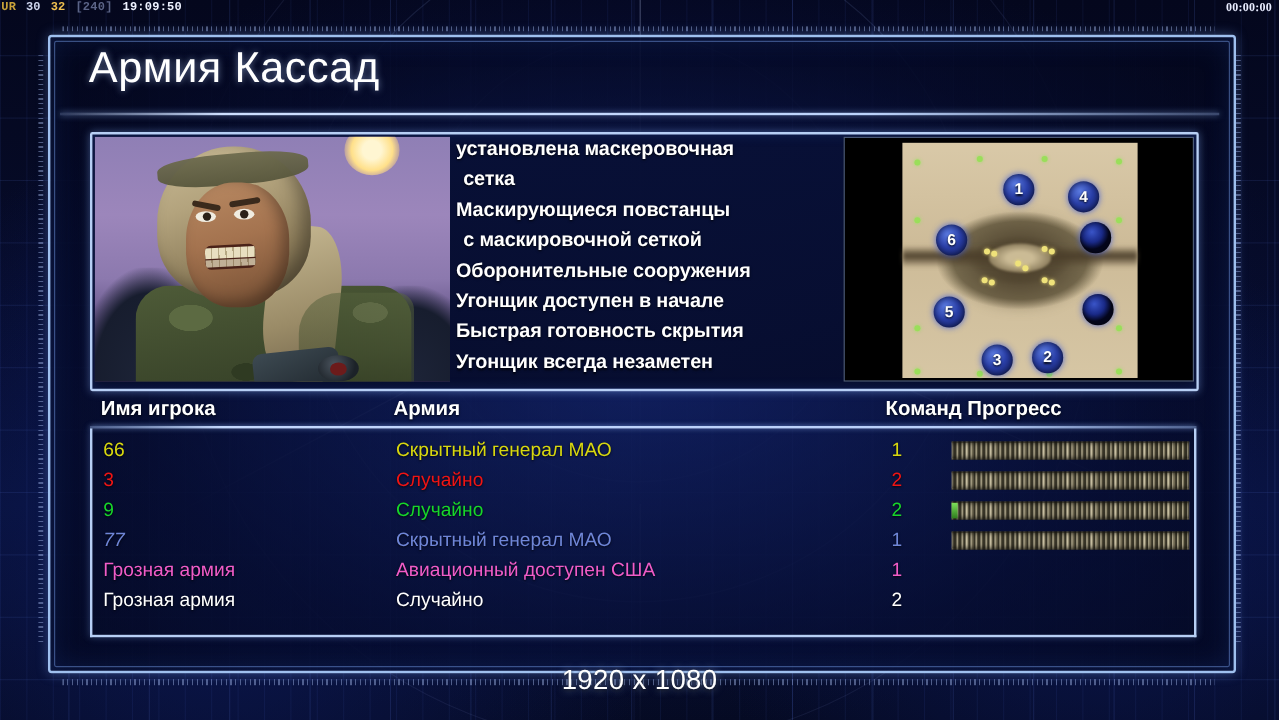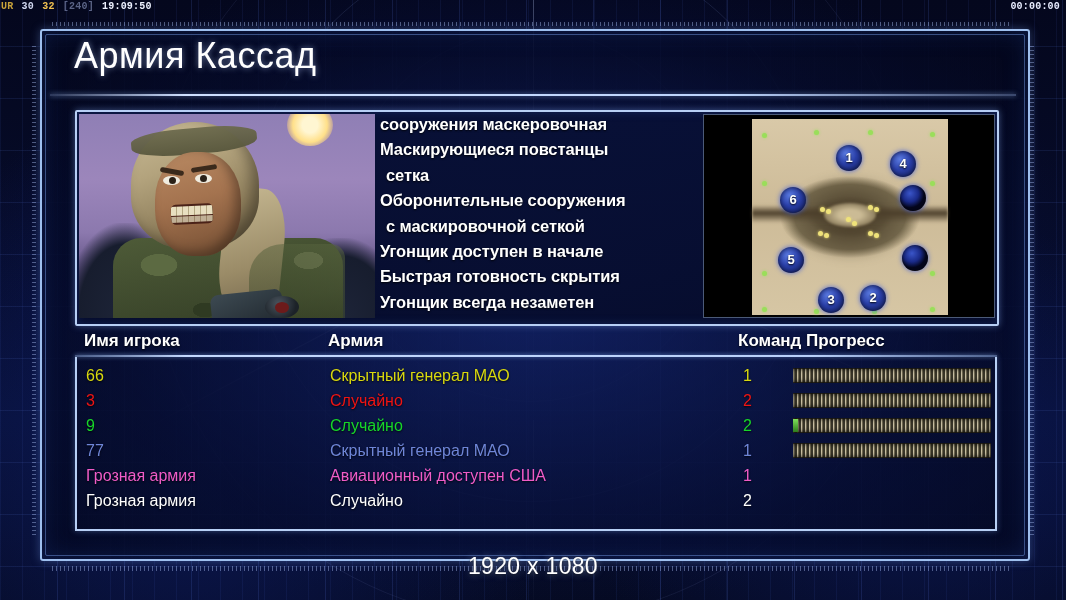--- a/index.html
+++ b/index.html
@@ -64,21 +64,21 @@
     letter-spacing:.2px;
   }
   #osd .seg{padding:0 1px;}
   .c-ur{color:#c8a23a;}
   .c-n1{color:#cfd6ee;}
   .c-n2{color:#f0c050;}
   .c-dim{color:#5b6487;}
   .c-time{color:#eef2ff;}
   #osd-right{
     position:absolute;right:6px;top:0;line-height:13px;
-    font-family:Liberation Mono, monospace;
+    font-family:Liberation Serif, serif;
     font-size:10px;font-weight:bold;color:#e8ecff;
   }
 
   
   .ruler{
     position:absolute;
     background-image:repeating-linear-gradient(90deg, rgba(170,190,240,.55) 0 1px, rgba(0,0,0,0) 1px 4px);
     opacity:.8;
   }
   .ruler.vert{
@@ -383,25 +383,25 @@
           <div class="pt-teeth"></div>
           <div class="pt-teeth b"></div>
         </div>
         <div class="pt-arm"></div>
         <div class="pt-gun"></div>
         <div class="pt-gun2"></div>
         <div class="pt-gun3"></div>
       </div>
 
       <div id="desc">
-          <div class="line">сооружения маскеровочная</div>
+          <div class="line">установлена маскеровочная</div>
+          <div class="line ind">сетка</div>
           <div class="line">Маскирующиеся повстанцы</div>
-          <div class="line ind">сетка</div>
+          <div class="line ind">с маскировочной сеткой</div>
           <div class="line">Оборонительные сооружения</div>
-          <div class="line ind">с маскировочной сеткой</div>
           <div class="line">Угонщик доступен в начале</div>
           <div class="line">Быстрая готовность скрытия</div>
           <div class="line">Угонщик всегда незаметен</div>
           <div class="line">от СВМ</div>
         </div>
 
       <div id="minimap-frame">
         <div id="minimap">
           <div class="mm-dark"></div>
           <div class="mm-cross-h"></div>
@@ -462,21 +462,21 @@
         </div>
         <div class="prow" style="top: 56px;">
           <div class="pname" style="color: rgb(23, 214, 42);">9</div>
           <div class="parmy" style="color: rgb(23, 214, 42);">Случайно</div>
           <div class="pteam" style="color: rgb(23, 214, 42);">2</div>
           <div class="pbar">
             <div class="lead"></div>
           </div>
         </div>
         <div class="prow" style="top: 81px;">
-          <div class="pname" style="color: rgb(111, 134, 216);">77</div>
+          <div class="pname" style="color: rgb(111, 134, 216); font-style: italic;">77</div>
           <div class="parmy" style="color: rgb(111, 134, 216);">Скрытный генерал МАО</div>
           <div class="pteam" style="color: rgb(111, 134, 216);">1</div>
           <div class="pbar"></div>
         </div>
         <div class="prow" style="top: 106px;">
           <div class="pname" style="color: rgb(240, 92, 200);">Грозная армия</div>
           <div class="parmy" style="color: rgb(240, 92, 200);">Авиационный доступен США</div>
           <div class="pteam" style="color: rgb(240, 92, 200);">1</div>
         </div>
         <div class="prow" style="top: 131px;">

